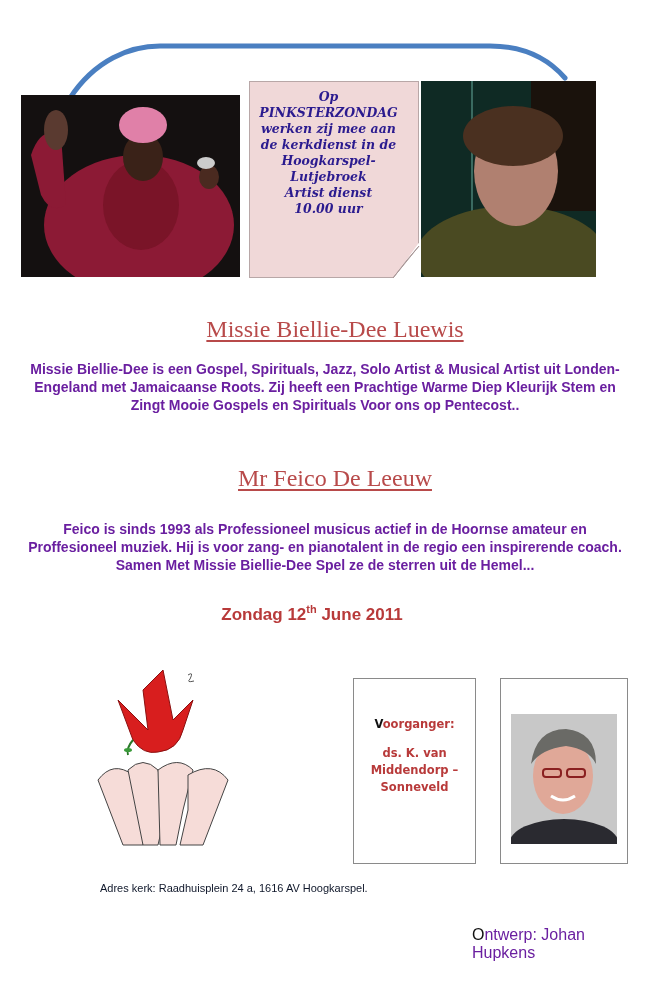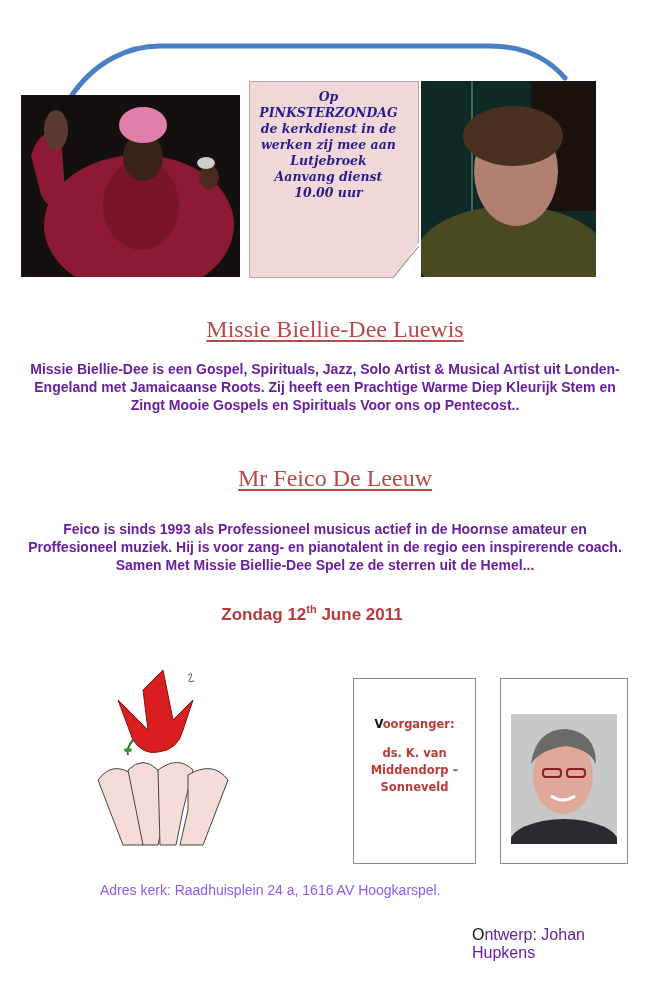--- a/index.html
+++ b/index.html
@@ -46,22 +46,22 @@
       position: absolute; border: 1px solid #8a8a8a; background: #fff; box-sizing: border-box;
     }
     .vorg {
       position: absolute; left: 353px; top: 716px; width: 123px; text-align: center;
       font-family: "DejaVu Sans", sans-serif; font-weight: bold; font-size: 11.5px;
       color: #b83a3a; line-height: 17px;
     }
     .vorg .label { color: #b83a3a; }
     .vorg .first { color: #111; }
     .address {
-      position: absolute; left: 100px; top: 882px; color: #8b5cf6;
-      font-size: 14px;
+      position: absolute; left: 100px; top: 882px; color: #0f172a;
+      font-size: 11px;
     }
     .credit {
       position: absolute; left: 472px; top: 926px; color: #6a1fa0; font-size: 16px;
     }
     .credit .first { color: #111; }
   </style>
 </head>
 <body>
 
 <svg class="arc" viewBox="0 0 650 110">
@@ -82,24 +82,25 @@
   </svg>
 </div>
 
 <div class="note"></div>
 <svg class="note-fold" viewBox="0 0 28 38">
   <path d="M0 38 L 26 6 L 14 20 Z" fill="#d9b9b9" stroke="#a89898" stroke-width="1"></path>
 </svg>
 <div class="note-text">
   <div>Op</div>
   <div>PINKSTERZONDAG</div>
+  <div>werken zij mee aan</div>
   <div>de kerkdienst in de</div>
-  <div>werken zij mee aan</div>
+  <div>Hoogkarspel-</div>
   <div>Lutjebroek</div>
-  <div>Aanvang dienst</div>
+  <div>Artist dienst</div>
   <div>10.00 uur</div>
 </div>
 
 <div class="photo" style="left:421px; top:81px; width:175px; height:196px;">
   <svg width="175" height="196" viewBox="0 0 175 196">
     <rect width="175" height="196" fill="#0f2a24"></rect>
     <rect x="110" y="0" width="65" height="130" fill="#1a120c"></rect>
     <rect x="50" y="0" width="2" height="130" fill="#3a6a60"></rect>
     <ellipse cx="90" cy="175" rx="95" ry="50" fill="#4a4a22"></ellipse>
     <ellipse cx="95" cy="90" rx="42" ry="55" fill="#b08070"></ellipse>

